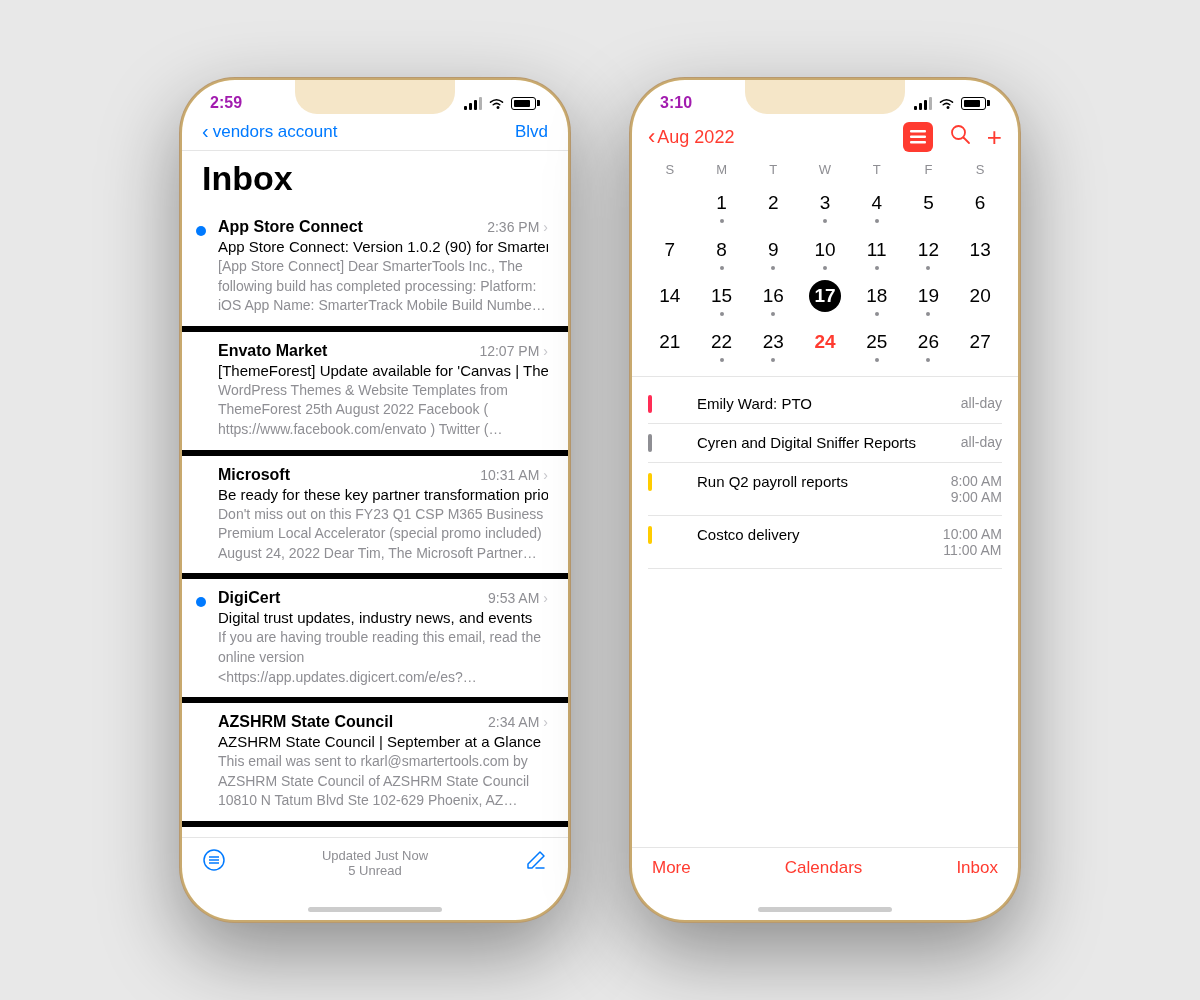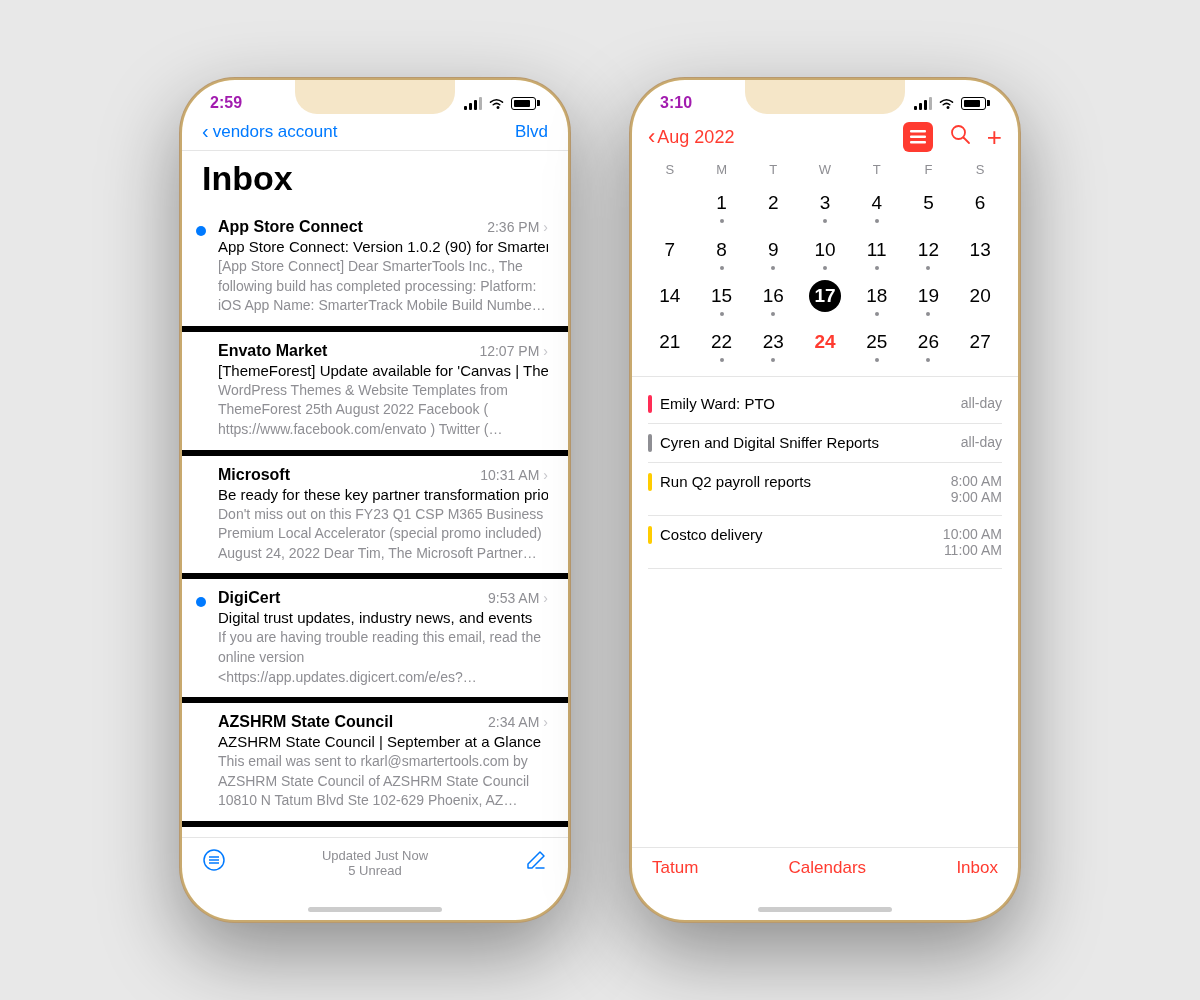--- a/index.html
+++ b/index.html
@@ -419,26 +419,27 @@
       width: 4px;
       border-radius: 2px;
       min-height: 18px;
       flex-shrink: 0;
     }
 
     .event-title {
       font-size: 15px;
       color: #000;
       font-weight: 400;
+      margin-left: 37px;
     }
 
     .event-time {
       font-size: 14px;
       color: #8e8e93;
-      text-align: right;
+      text-align: center;
       white-space: nowrap;
     }
 
     .cal-bottom-bar {
       border-top: 1px solid #e5e5e5;
       padding: 10px 20px 20px;
       display: flex;
       justify-content: space-between;
       align-items: center;
     }
@@ -729,21 +730,21 @@
               <div class="event-color-bar" style="background:#FFCC00;"></div>
               <span class="event-title">Costco delivery</span>
             </div>
             <div class="event-time">10:00 AM<br>11:00 AM</div>
           </div>
 
 
         </div>
 
         <div class="cal-bottom-bar">
-          <span class="cal-bottom-btn">Tatum</span>
+          <span class="cal-bottom-btn">More</span>
           <span class="cal-bottom-btn">Calendars</span>
           <span class="cal-bottom-btn">Inbox</span>
         </div>
       </div>
 
       <div class="home-indicator"></div>
     </div>
   </div>
 
 </div>

